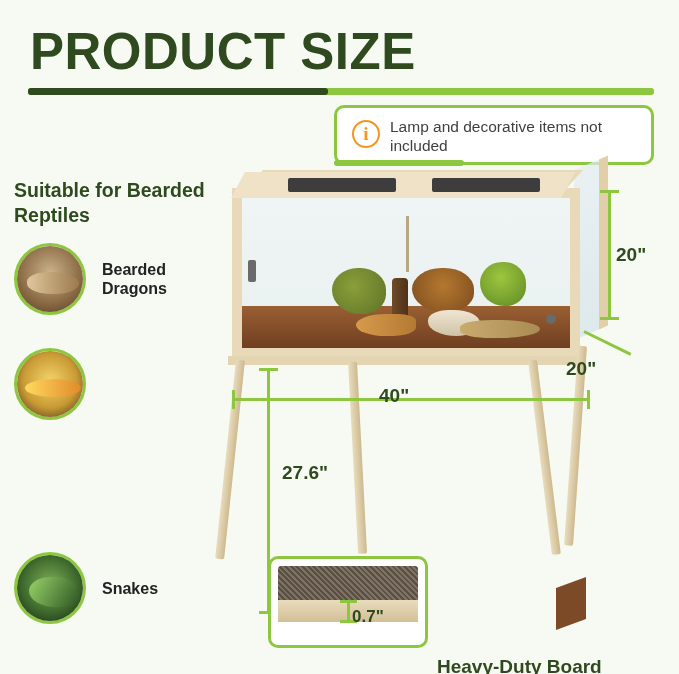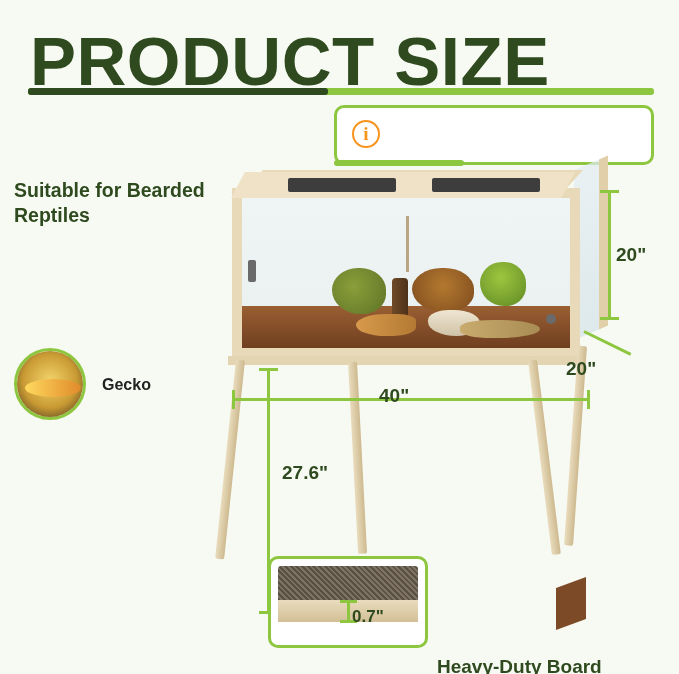--- a/index.html
+++ b/index.html
@@ -8,21 +8,21 @@
     background:#f7faf2;
     font-family:"Liberation Sans", sans-serif;
     position:relative;
     overflow:hidden;
   }
   .root{position:absolute;inset:0;}
 
   
   .title{
     position:absolute;left:30px;top:22px;
-    font-size:69px;font-weight:bold;letter-spacing:0.5px;
+    font-size:51px;font-weight:bold;letter-spacing:0.5px;
     color:#2e4a1e;
     font-family:"Liberation Sans", sans-serif;
   }
   .title-rule{
     position:absolute;left:28px;top:88px;width:626px;height:7px;
     background:#8dc63f;border-radius:3px;
   }
   .title-rule-dark{
     position:absolute;left:28px;top:88px;width:300px;height:7px;
     background:#2e4a1e;border-radius:3px;
@@ -218,30 +218,44 @@
 <body>
 
 <div class="root">
 
   <div class="title">PRODUCT SIZE</div>
   <div class="title-rule"></div>
   <div class="title-rule-dark"></div>
 
   <div class="note-box"></div>
   <div class="note-icon">i</div>
+  <div class="note-text">Lamp and decorative items not included</div>
   <div class="note-underline"></div>
 
   <div class="left-head">Suitable for Bearded Reptiles</div>
 
+  <div class="reptile t0" id="rep0">
+    <div class="thumb">
+        <div class="t-bg"></div>
+        <div class="t-shape"></div>
+      </div>
+    <div class="label">Bearded Dragons</div>
+  </div>
   <div class="reptile t1" id="rep1">
     <div class="thumb">
         <div class="t-bg"></div>
         <div class="t-shape"></div>
       </div>
-    <div class="label">Gecko</div>
+  </div>
+  <div class="reptile t3" id="rep3">
+    <div class="thumb">
+        <div class="t-bg"></div>
+        <div class="t-shape"></div>
+      </div>
+    <div class="label">Snakes</div>
   </div>
 
   <div class="tank-wrap">
     <div class="tank-right-side"></div>
     <div class="tank-top-back"></div>
     <div class="tank-body">
       <div class="glass"></div>
       <div class="substrate"></div>
       <div class="decor plant-a"></div>
       <div class="decor plant-b"></div>

